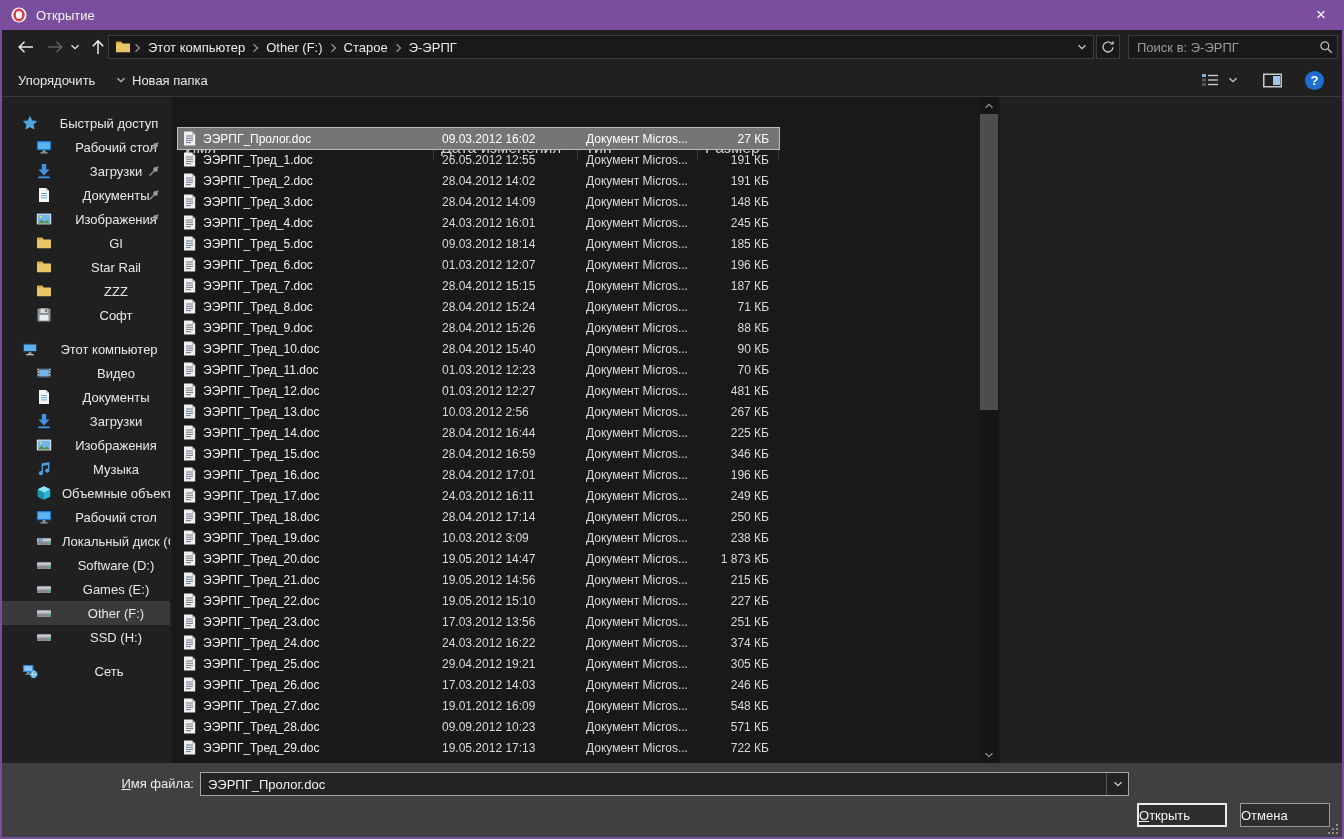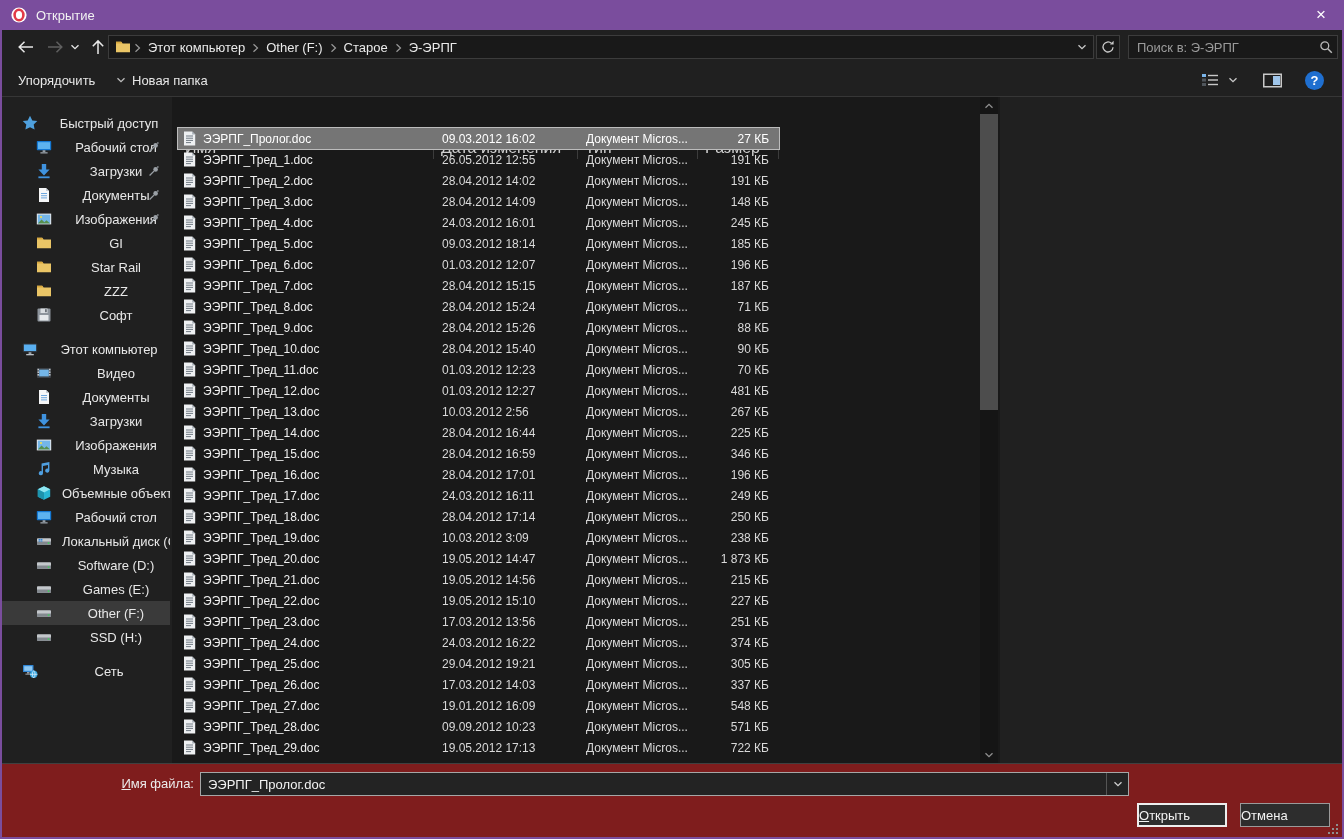--- a/index.html
+++ b/index.html
@@ -69,21 +69,21 @@
 
   .vscroll{position:absolute;right:2px;top:0;width:18px;height:666px;background:#151515;}
   .vs-btn{position:absolute;left:0;width:18px;height:17px;display:flex;align-items:center;justify-content:center;color:#8f8f8f;}
   .vs-up{top:0;} .vs-down{bottom:0;}
   .vs-thumb{position:absolute;left:0;top:17px;width:18px;height:296px;background:#4d4d4d;}
 
   .preview{position:absolute;left:998px;top:0;width:342px;height:666px;background:#191919;border-left:1px solid #262626;display:flex;align-items:center;justify-content:center;}
   .preview-text{color:#d6d6d6;font-size:12.5px;text-align:center;padding:0 10px;}
 
   
-  .footer{position:absolute;left:2px;top:763px;width:1340px;height:74px;background:#7f1d1d;border-top:1px solid #404040;}
+  .footer{position:absolute;left:2px;top:763px;width:1340px;height:74px;background:#404040;border-top:1px solid #404040;}
   .fn-label{position:absolute;left:40px;top:12px;width:152px;text-align:right;color:#ececec;font-size:13px;}
   .fn-label u{text-decoration:underline;}
   .fn-input-wrap{position:absolute;left:198px;top:8px;width:929px;height:24px;background:#232323;border:1px solid #a6a6a6;display:flex;align-items:center;}
   .fn-input-wrap input{flex:1;background:transparent;border:none;outline:none;color:#f2f2f2;font-size:13px;padding-left:7px;}
   .combo-chevron{width:22px;height:100%;display:flex;align-items:center;justify-content:center;color:#cfcfcf;}
   .ft-select{position:absolute;left:1135px;top:8px;width:198px;height:24px;background:#2d2d2d;border:1px solid #a6a6a6;display:flex;align-items:center;color:#f2f2f2;font-size:13px;}
   .ft-select .val{flex:1;padding-left:8px;white-space:nowrap;overflow:hidden;}
   .btn{position:absolute;top:39px;height:24px;width:90px;background:#2d2d2d;color:#f2f2f2;font-size:13px;display:flex;align-items:center;justify-content:flex-start;cursor:default;}
   .btn-open{left:1135px;border:2px solid #ededed;}
   .btn-cancel{left:1238px;border:1px solid #9a9a9a;}
@@ -991,21 +991,21 @@
                   <rect x="3" y="4.5" width="7" height="1" fill="#707a84"></rect>
                   <rect x="3" y="6.7" width="7" height="1" fill="#707a84"></rect>
                   <rect x="3" y="8.9" width="7" height="1" fill="#707a84"></rect>
                   <rect x="3" y="11.1" width="5" height="1" fill="#707a84"></rect>
                 </svg>
               </span>
               <span>ЭЭРПГ_Тред_26.doc</span>
             </div>
             <div class="cell cdate">17.03.2012 14:03</div>
             <div class="cell ctype">Документ Micros...</div>
-            <div class="cell csize">337 КБ</div>
+            <div class="cell csize">246 КБ</div>
           </div>
           <div class="frow">
             <div class="cell cname">
               <span class="ficon icon">
                 <svg width="13" height="15" viewBox="0 0 13 15">
                   <path d="M1 0.5h8.2l3 3V14.5H1z" fill="#eef0f2"></path>
                   <path d="M9.2 0.5l3 3h-3z" fill="#a7afb7"></path>
                   <rect x="3" y="4.5" width="7" height="1" fill="#707a84"></rect>
                   <rect x="3" y="6.7" width="7" height="1" fill="#707a84"></rect>
                   <rect x="3" y="8.9" width="7" height="1" fill="#707a84"></rect>

